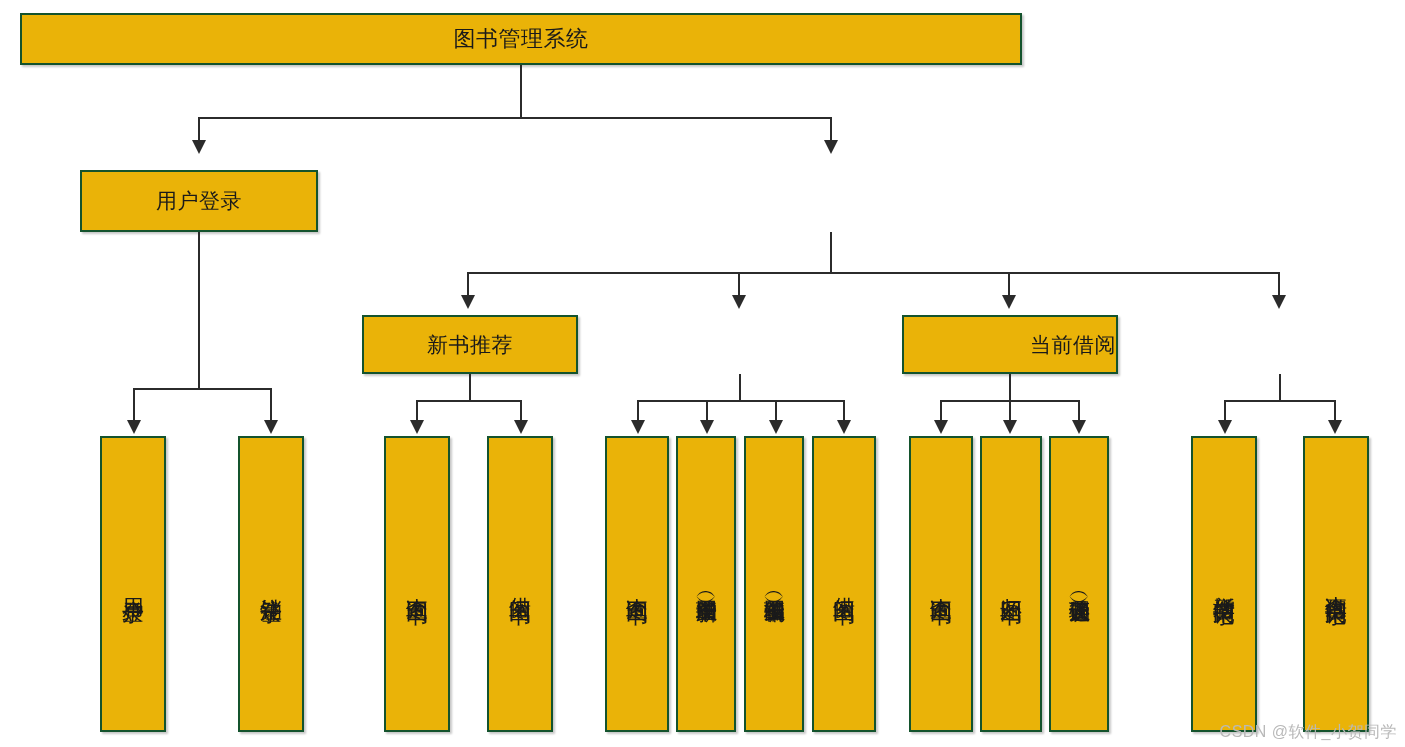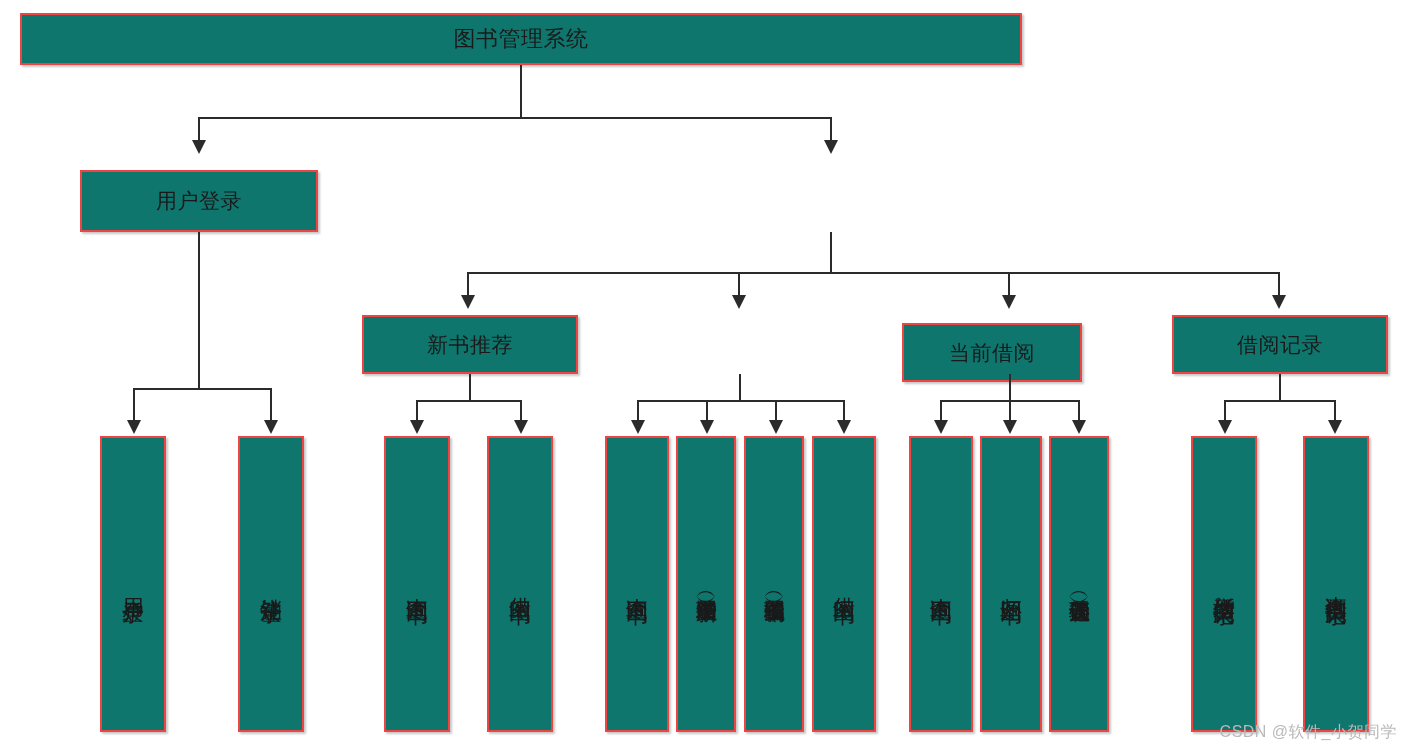--- a/index.html
+++ b/index.html
@@ -13,22 +13,22 @@
   #canvas {
     position: relative;
     width: 1405px;
     height: 747px;
     background: #ffffff;
     overflow: hidden;
   }
   .node {
     position: absolute;
     box-sizing: border-box;
-    background: #0f766e;
-    border: 2px solid #ef4444;
+    background: #eab308;
+    border: 2px solid #14532d;
     display: flex;
     align-items: center;
     justify-content: center;
     color: #1a1a1a;
     box-shadow: 2px 2px 2px rgba(0,0,0,0.22);
   }
   .node .lbl {
     display: block;
     text-align: center;
     line-height: 1.22;
@@ -116,25 +116,22 @@
   <div class="vline" style="left:738px; top:272px; height:24px;"></div>
   <div class="arrow" style="left:732px; top:295px;"></div>
   <div class="vline" style="left:1008px; top:272px; height:24px;"></div>
   <div class="arrow" style="left:1002px; top:295px;"></div>
   <div class="vline" style="left:1278px; top:272px; height:24px;"></div>
   <div class="arrow" style="left:1272px; top:295px;"></div>
 
   <div class="node h" style="left:362px; top:315px; width:216px; height:59px;">
     <span class="lbl">新书推荐</span>
   </div>
-  <div class="node h" style="left:902px; top:323px; width:180px; height:59px;">
+  <div class="node h" style="left:902px; top:315px; width:216px; height:59px;justify-content:flex-end;">
     <span class="lbl">当前借阅</span>
-  </div>
-  <div class="node h" style="left:1172px; top:315px; width:216px; height:59px;">
-    <span class="lbl">借阅记录</span>
   </div>
 
   <div class="vline" style="left:469px; top:374px; height:27px;"></div>
   <div class="hline" style="left:416px; top:400px; width:106px;"></div>
   <div class="vline" style="left:416px; top:400px; height:21px;"></div>
   <div class="arrow" style="left:410px; top:420px;"></div>
   <div class="vline" style="left:520px; top:400px; height:21px;"></div>
   <div class="arrow" style="left:514px; top:420px;"></div>
 
   <div class="vline" style="left:739px; top:374px; height:27px;"></div>

